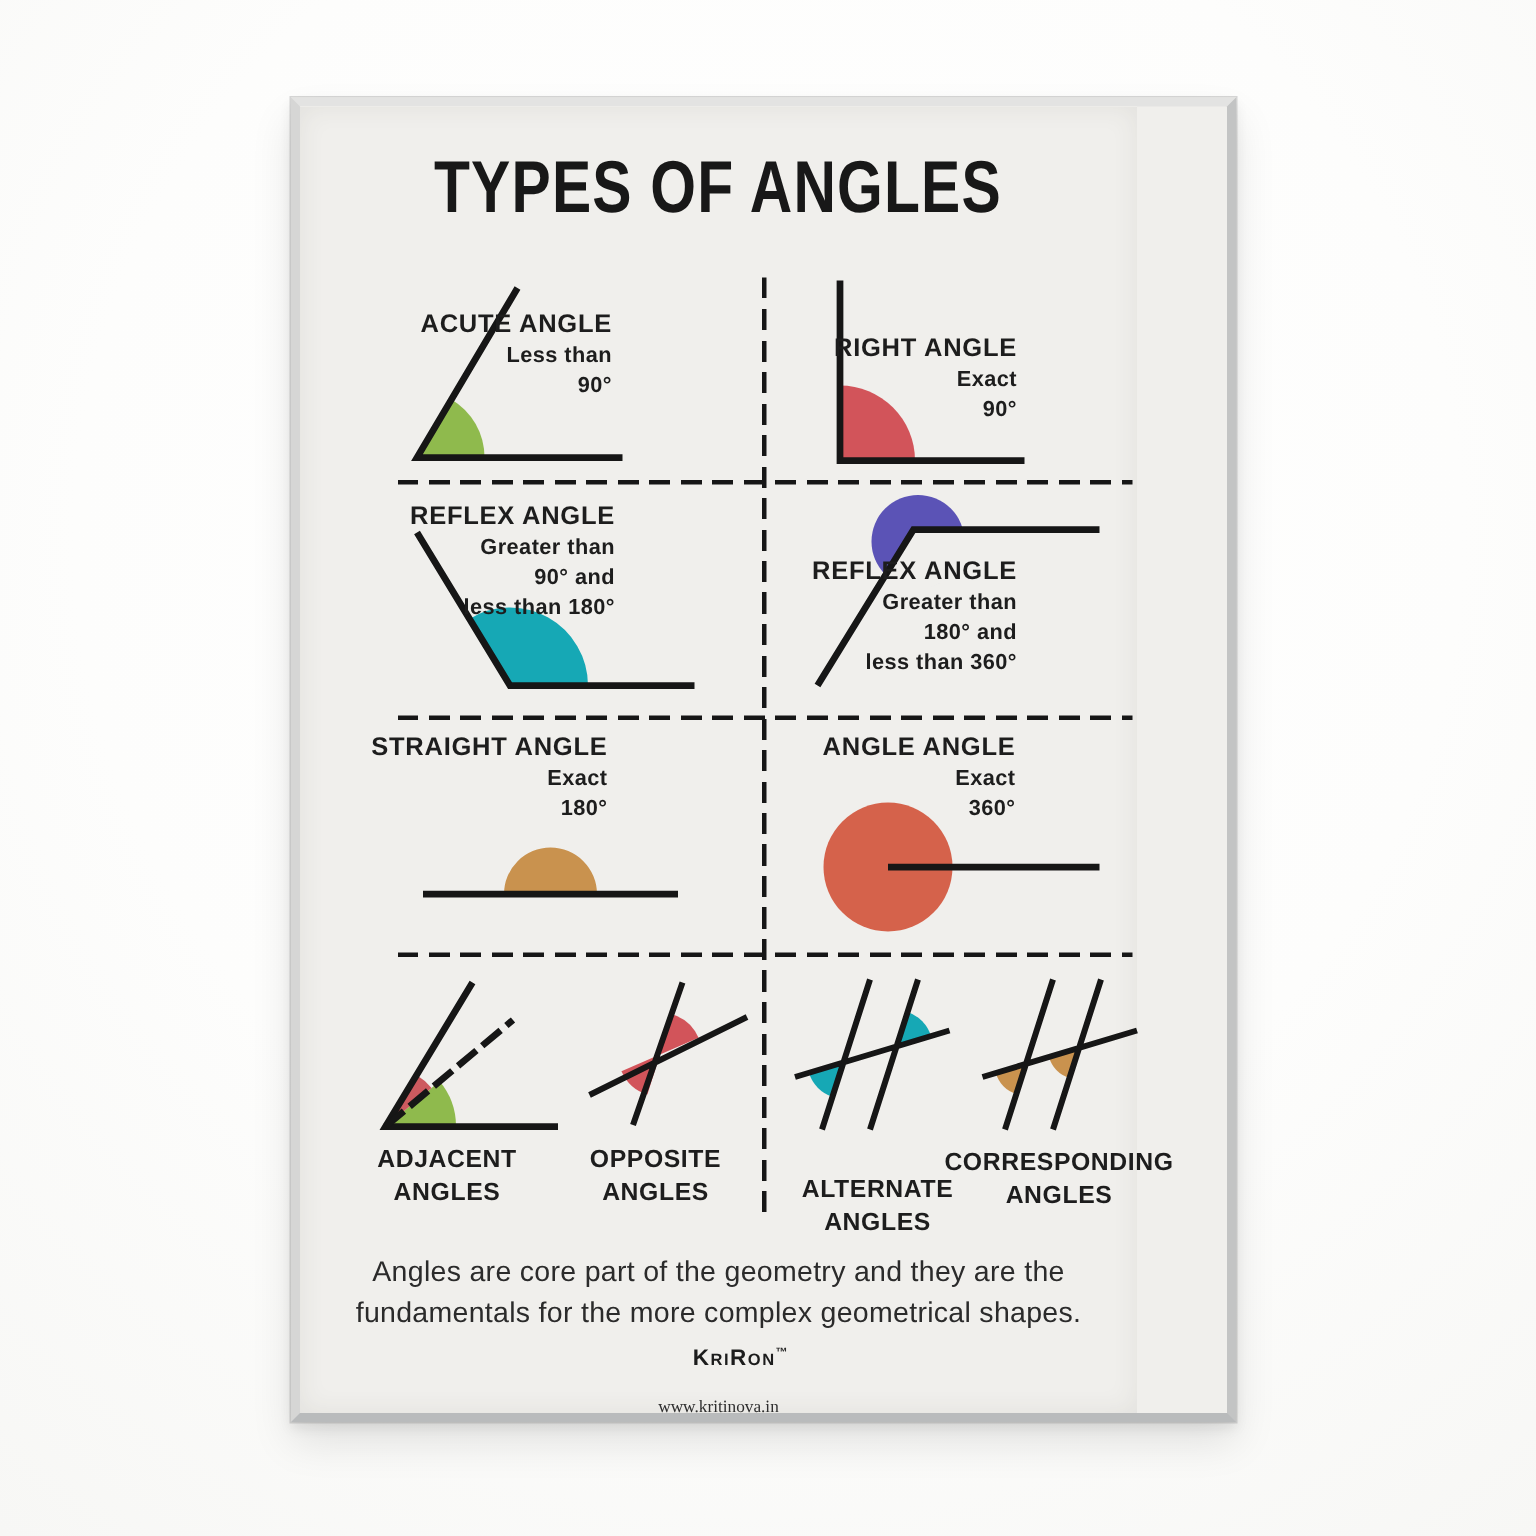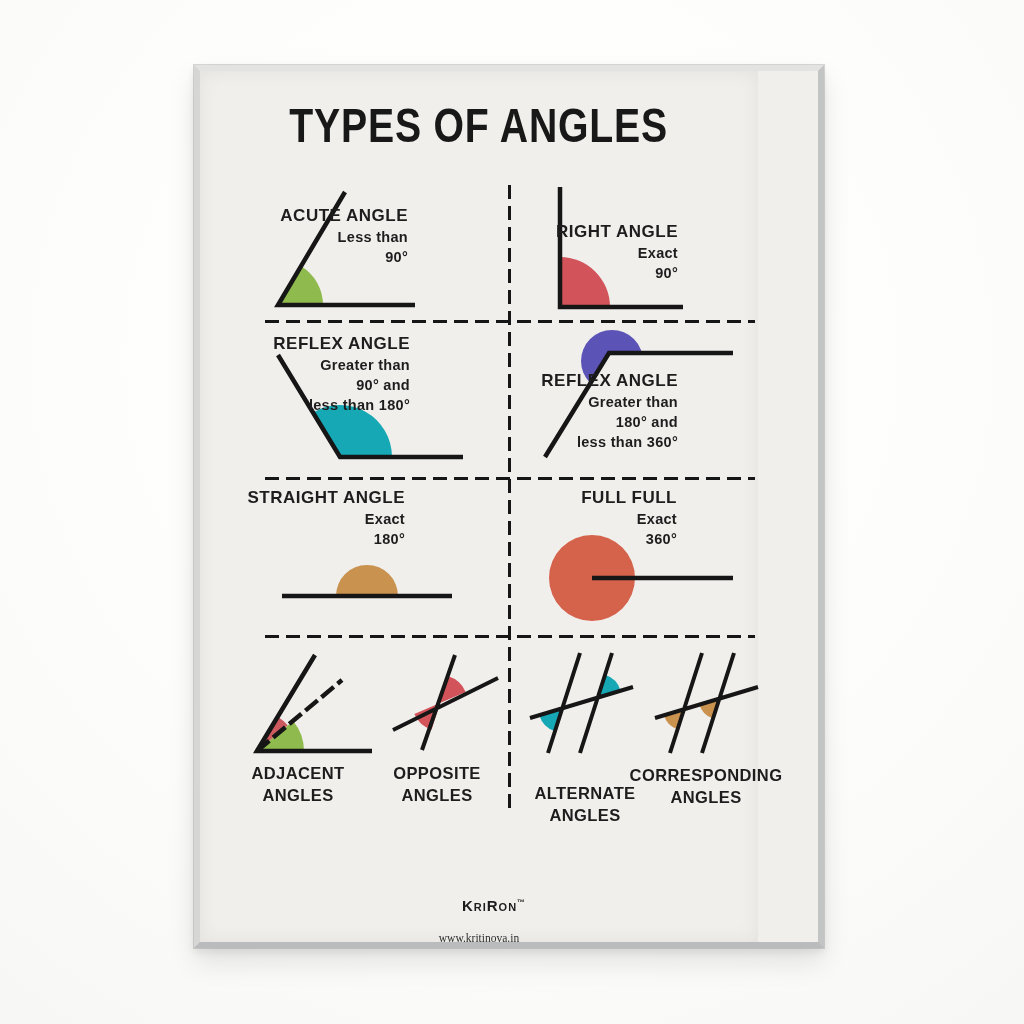--- a/index.html
+++ b/index.html
@@ -112,21 +112,21 @@
         <div class="sec-label">STRAIGHT ANGLE</div>
         <div class="sec-desc">Exact</div>
         <div class="sec-desc">180°</div>
       </div>
 
       <svg class="diagram" style="left:345px;top:454px" width="195" height="105" viewBox="0 0 195 105">
         <circle cx="47" cy="53" r="43" fill="#d5624b"></circle>
         <path d="M47,53 L188,53" fill="none" stroke-width="4.5" stroke="#161616"></path>
       </svg>
       <div class="sec-text" style="right:81px;top:416px">
-        <div class="sec-label">FULL FULL</div>
+        <div class="sec-label">ANGLE ANGLE</div>
         <div class="sec-desc">Exact</div>
         <div class="sec-desc">360°</div>
       </div>
 
       <svg class="diagram" style="left:50px;top:577px" width="135" height="110" viewBox="0 0 135 110">
         <path d="M7,103 L54,103 A47 47 0 0 0 43.1,72.9 Z" fill="#8fba4d"></path>
         <path d="M7,103 L37.7,77.3 A40 40 0 0 0 27.7,68.7 Z" fill="#cd5a5f"></path>
         <path d="M122,103 L7,103 L65,7" fill="none" stroke-width="4.5" stroke="#161616"></path>
         <path d="M7,103 L92,32" fill="none" stroke-width="4.5" stroke-dasharray="16 5" stroke="#161616"></path>
       </svg>
@@ -158,20 +158,24 @@
       <svg class="diagram" style="left:448px;top:577px" width="127" height="112" viewBox="0 0 127 112">
         <path d="M36,61.3 L29.6,81.3 A21 21 0 0 1 15.9,67.3 Z" fill="#c9924e"></path>
         <path d="M71.4,50.6 L65,70.6 A21 21 0 0 1 51.3,56.6 Z" fill="#c9924e"></path>
         <path d="M54,5 L22,105 M86,5 L54,105 M7,70 L110,39" fill="none" stroke-width="4" stroke="#161616"></path>
       </svg>
       <div class="pair-label" style="left:506px;top:693px">
         <div>CORRESPONDING</div>
         <div>ANGLES</div>
       </div>
 
+      <div class="footer">
+        <div>Angles are core part of the geometry and they are the</div>
+        <div>fundamentals for the more complex geometrical shapes.</div>
+      </div>
 
       <div class="brand">
         <span class="brand-name">KriRon</span><span class="brand-tm">™</span>
         <div class="brand-site">www.kritinova.in</div>
       </div>
 
     </div>
   </div>
 </div>
 

